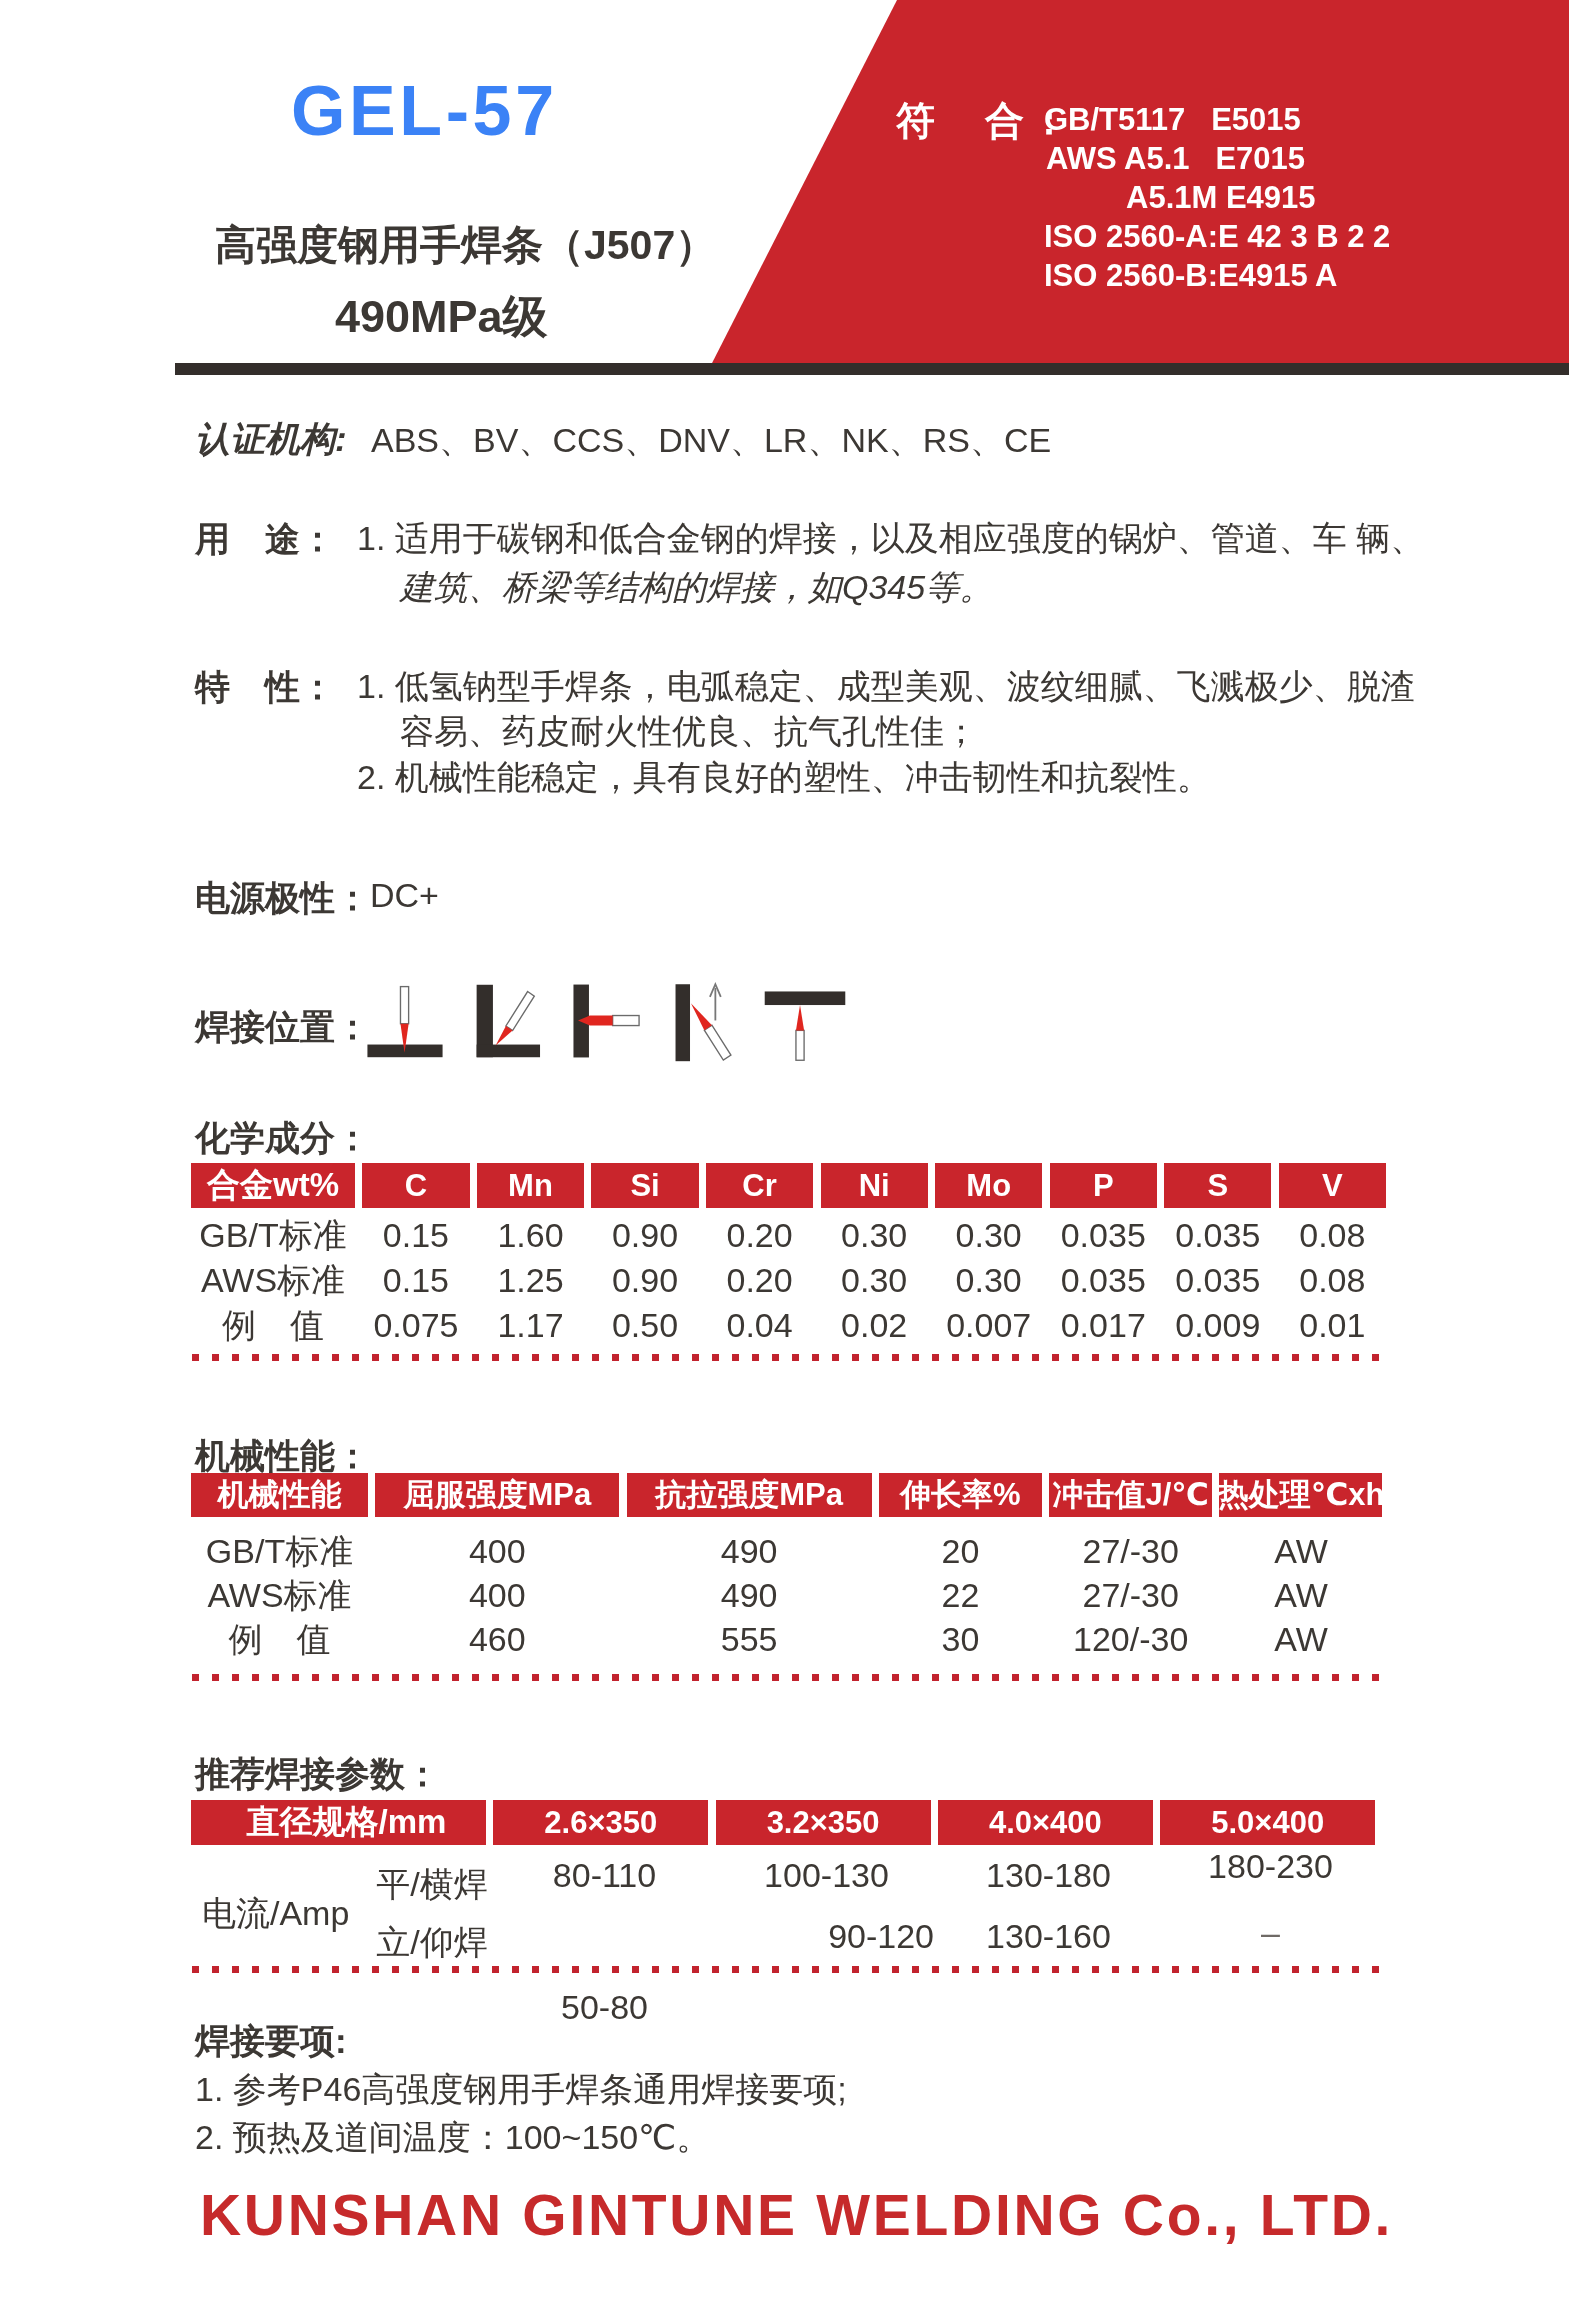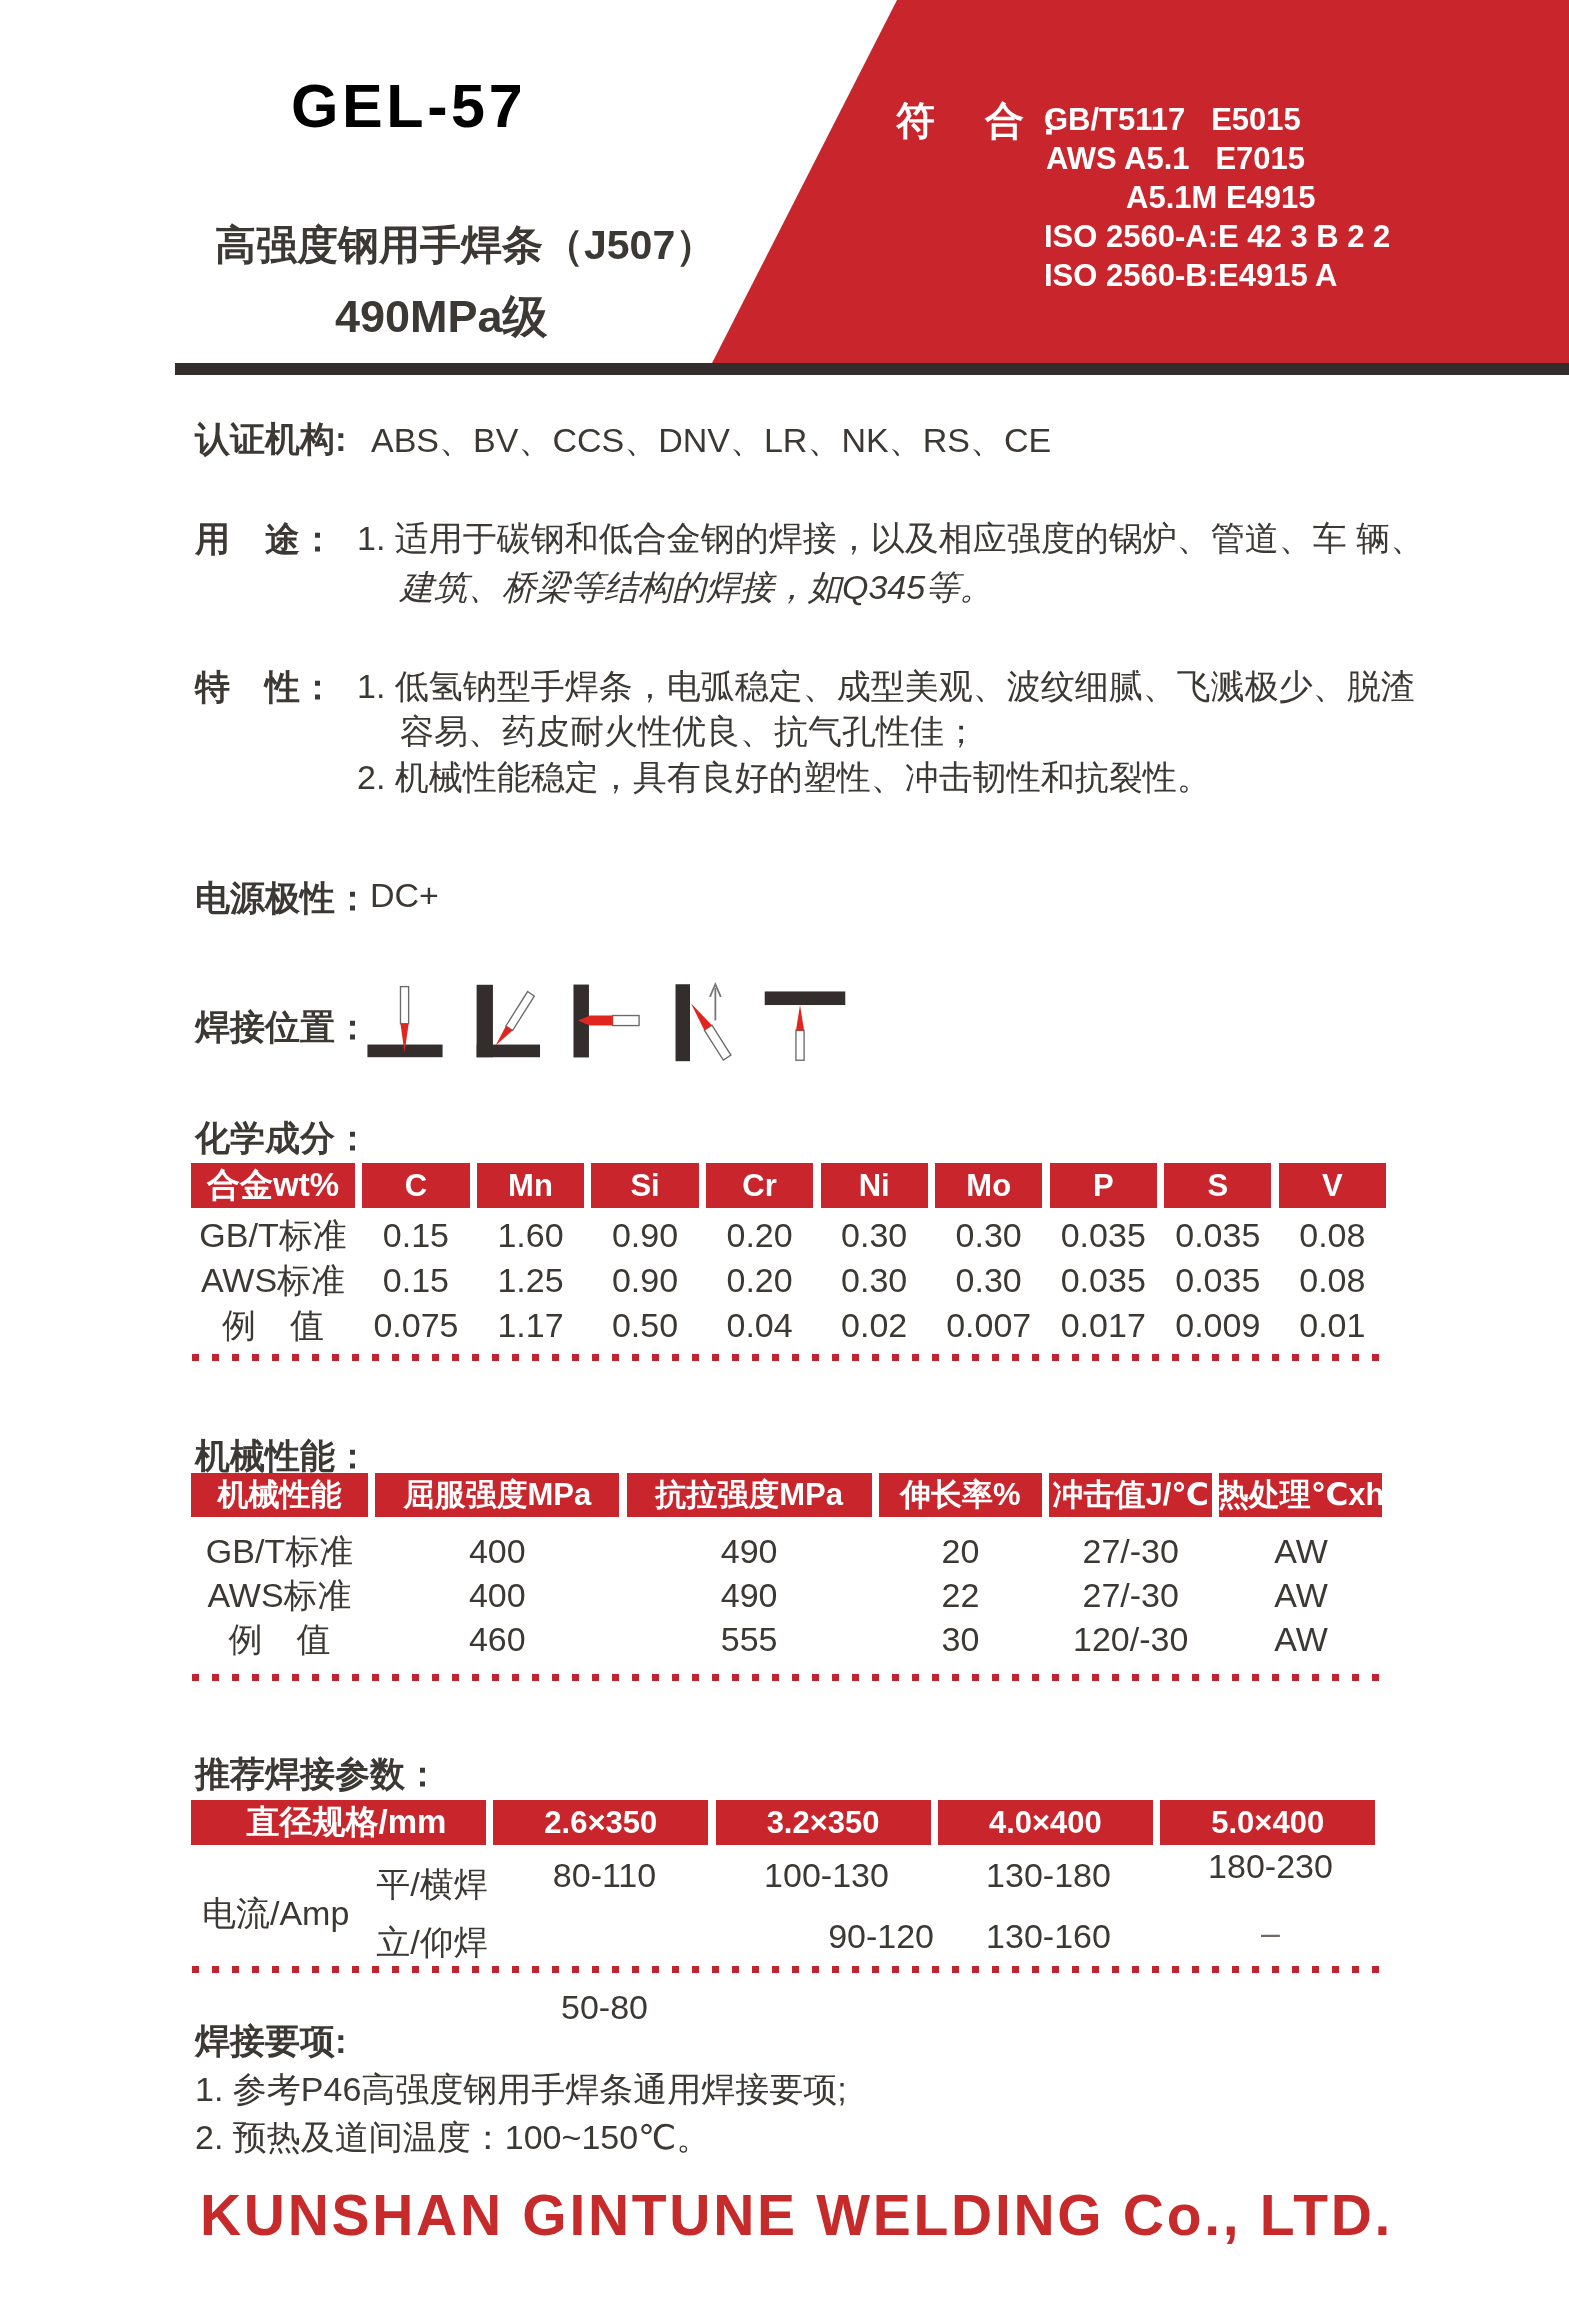--- a/index.html
+++ b/index.html
@@ -16,21 +16,21 @@
     font-family:"Liberation Sans","DejaVu Sans",sans-serif;color:var(--text);
     overflow:hidden;margin:0 auto;
   }
   .abs{position:absolute;}
   
   .red-banner{
     left:0;top:0;width:1569px;height:369px;background:var(--red);
     clip-path:polygon(897px 0px,1569px 0px,1569px 369px,709px 369px);
   }
   .black-bar{left:175px;top:363px;width:1394px;height:11.8px;background:var(--bar-black);}
-  .title{left:291px;top:71px;font-size:61px;font-weight:700;letter-spacing:3.6px;color:#000000;white-space:nowrap;}
+  .title{left:291px;top:71px;font-size:70px;font-weight:700;letter-spacing:3.6px;color:#3b82f6;white-space:nowrap;}
   .subtitle{left:215px;top:218px;font-size:41px;font-weight:700;white-space:nowrap;}
   .grade{left:335px;top:287px;font-size:45px;font-weight:700;white-space:nowrap;}
   .comp-label{left:896px;top:94px;font-size:39px;font-weight:700;color:#fff;letter-spacing:5.5px;white-space:nowrap;}
   .comp-line{font-size:31px;font-weight:700;color:#fff;line-height:36px;white-space:pre;}
   .cl0{left:1044px;top:102px;} .cl1{left:1046px;top:141px;} .cl2{left:1126px;top:180px;}
   .cl3{left:1044px;top:219px;} .cl4{left:1044px;top:258px;}
   
   .sec-label{font-size:35px;font-weight:700;left:195px;white-space:nowrap;}
   .body-text{font-size:34px;font-weight:400;white-space:nowrap;}
   
@@ -65,21 +65,21 @@
   <div class="abs subtitle">高强度钢用手焊条（J507）</div>
   <div class="abs grade">490MPa级</div>
 
   <div class="abs comp-label">符　合：</div>
   <div class="abs comp-line cl0">GB/T5117   E5015</div>
   <div class="abs comp-line cl1">AWS A5.1   E7015</div>
   <div class="abs comp-line cl2">A5.1M E4915</div>
   <div class="abs comp-line cl3">ISO 2560-A:E 42 3 B 2 2</div>
   <div class="abs comp-line cl4">ISO 2560-B:E4915 A</div>
 
-  <div class="abs sec-label" style="top:416px;">认证机构:</div>
+  <div class="abs sec-label" style="top:416px;font-style:italic;">认证机构:</div>
   <div class="abs body-text" style="left:371px;top:418px;">ABS、BV、CCS、DNV、LR、NK、RS、CE</div>
 
   <div class="abs sec-label" style="top:516px;">用　途：</div>
   <div class="abs body-text" style="left:357px;top:516px;">1. 适用于碳钢和低合金钢的焊接，以及相应强度的锅炉、管道、车 辆、</div>
   <div class="abs body-text" style="left:400px;top:565px;font-style:italic;">建筑、桥梁等结构的焊接，如Q345等。</div>
 
   <div class="abs sec-label" style="top:664px;">特　性：</div>
   <div class="abs body-text" style="left:357px;top:664px;">1. 低氢钠型手焊条，电弧稳定、成型美观、波纹细腻、飞溅极少、脱渣</div>
   <div class="abs body-text" style="left:400px;top:709px;">容易、药皮耐火性优良、抗气孔性佳；</div>
   <div class="abs body-text" style="left:357px;top:755px;">2. 机械性能稳定，具有良好的塑性、冲击韧性和抗裂性。</div>

